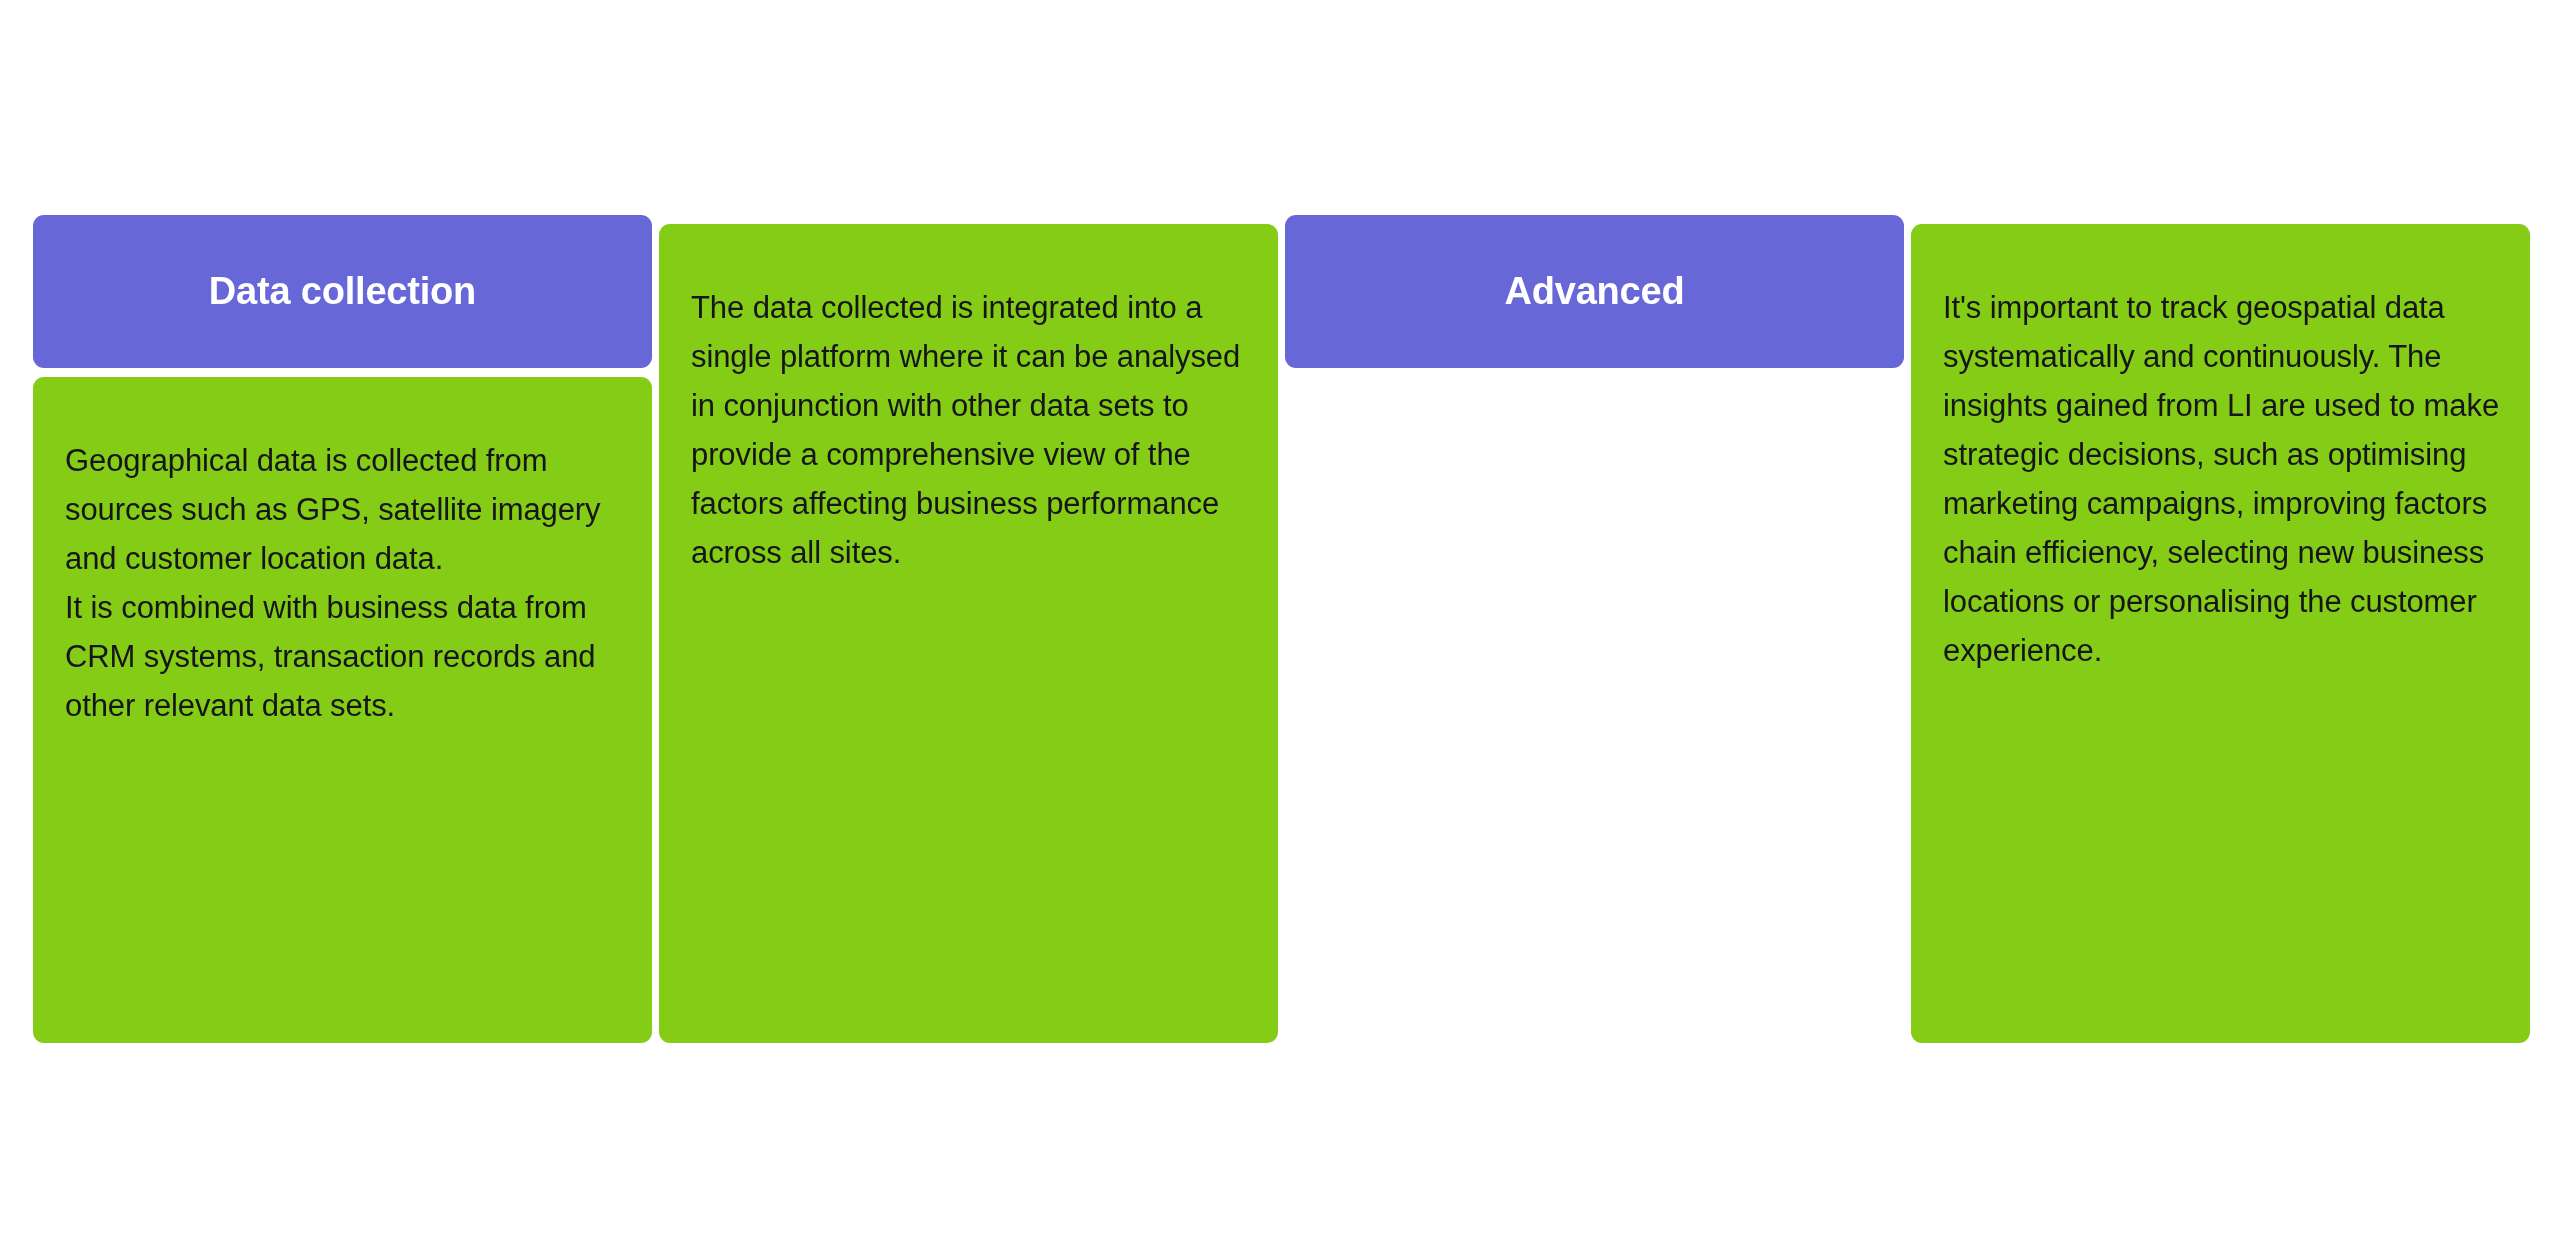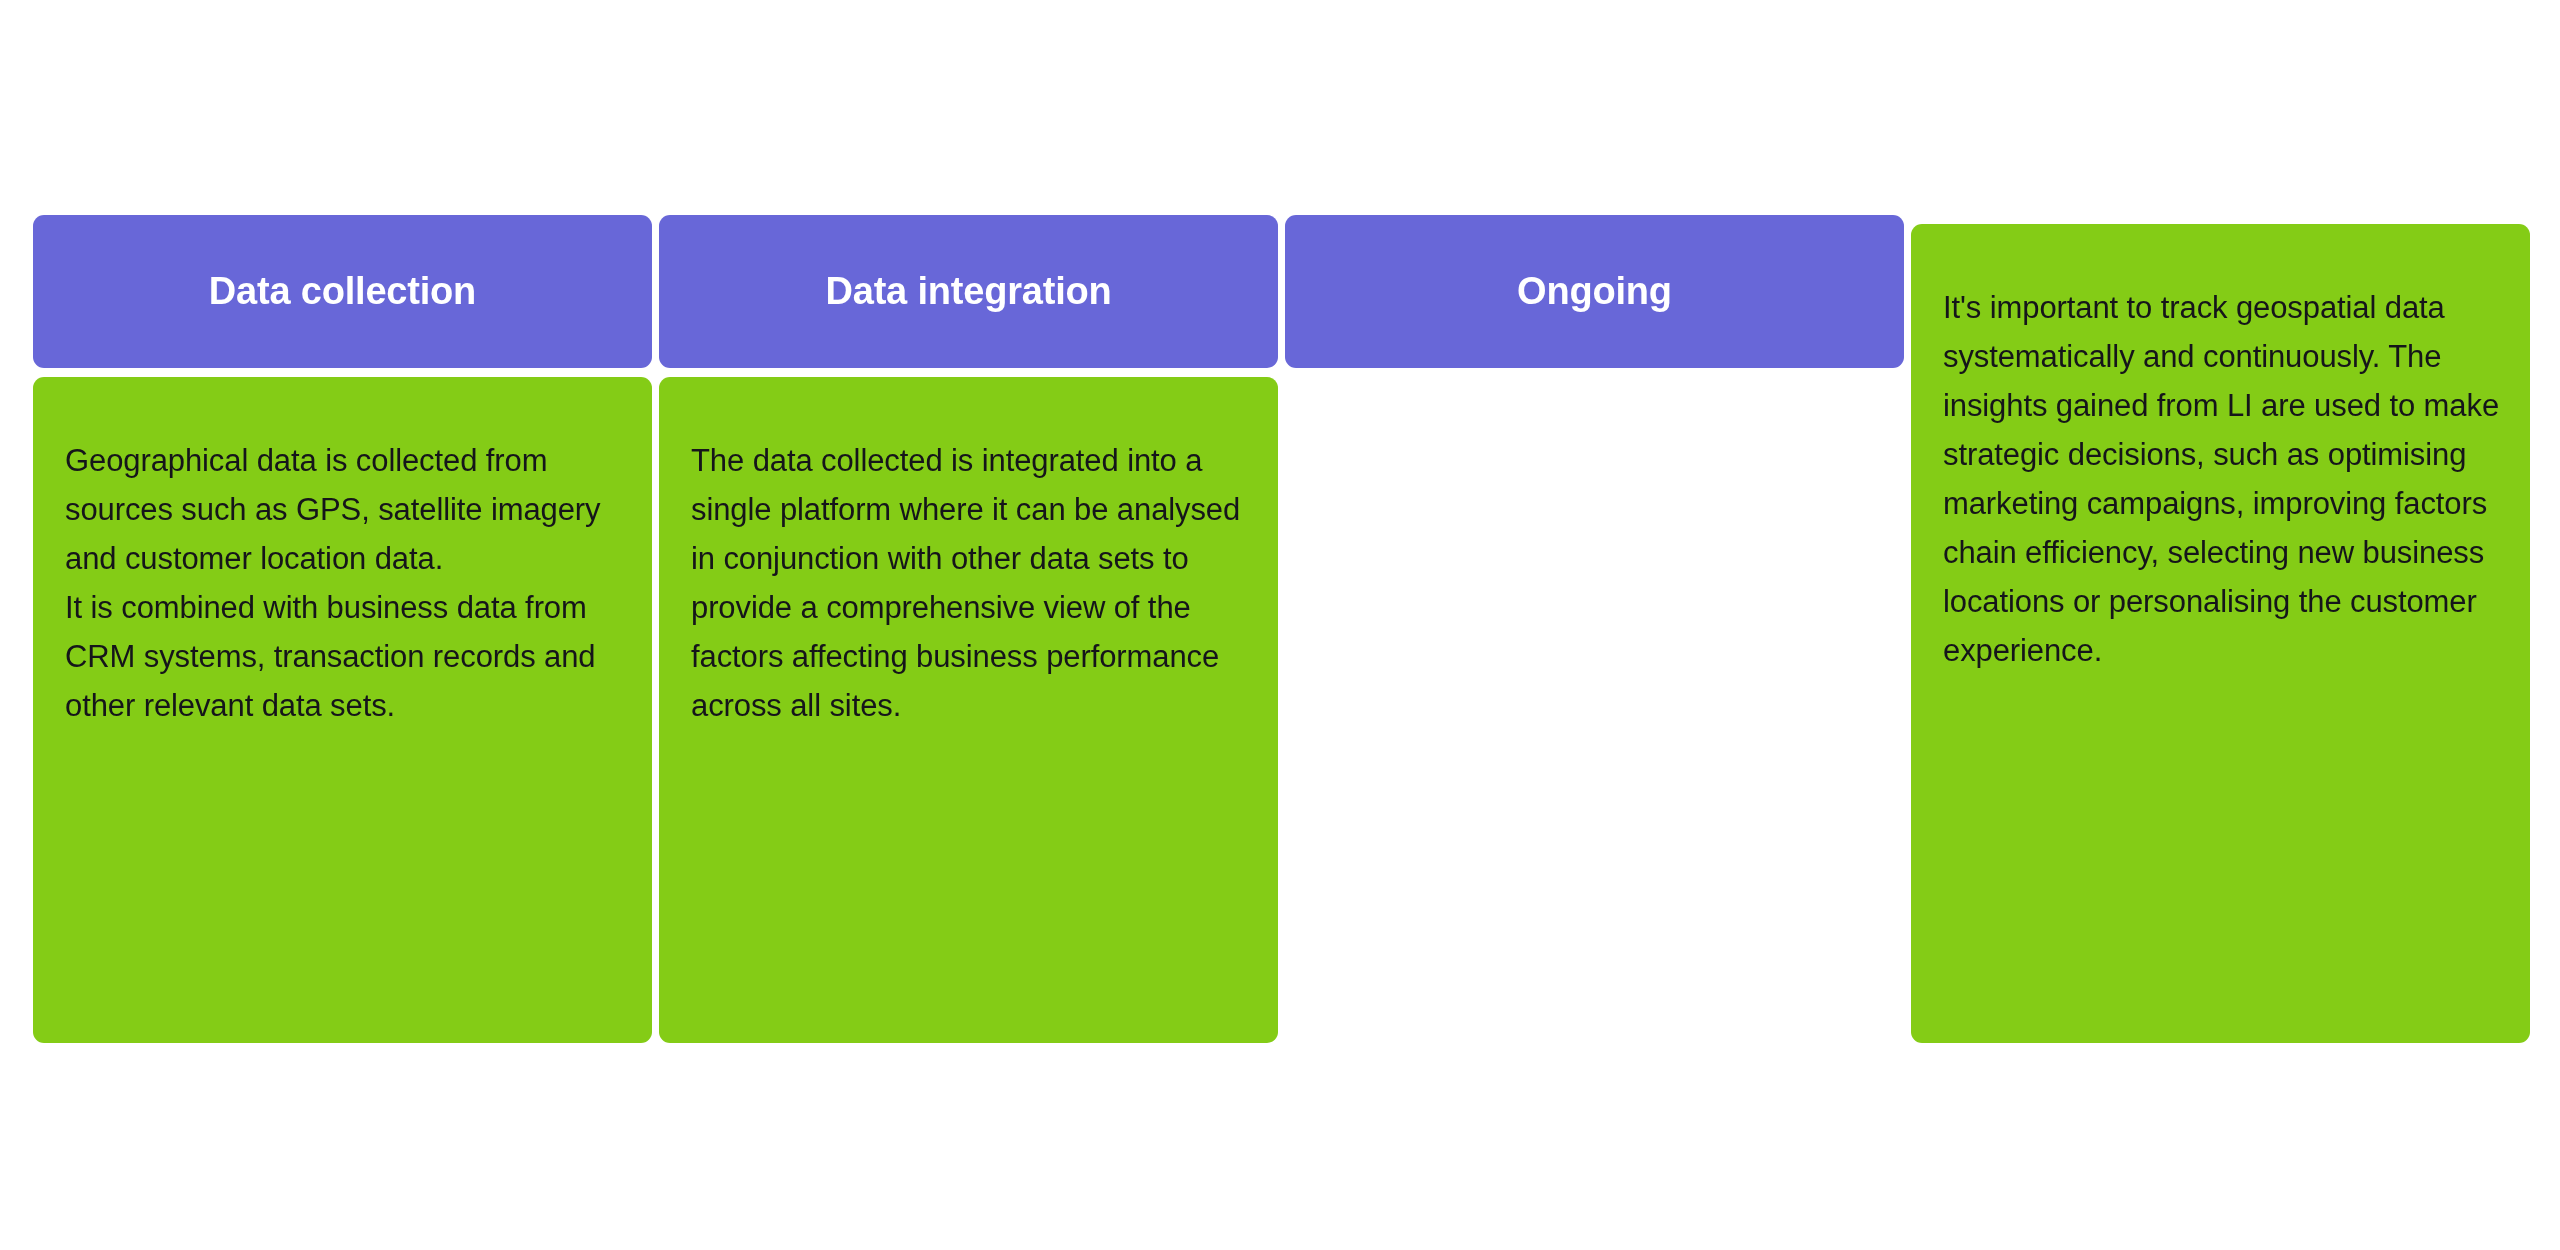--- a/index.html
+++ b/index.html
@@ -81,31 +81,28 @@
     <div class="card-header">
       <div class="card-header-title">Data collection</div>
     </div>
     <div class="card-body">
       <p class="card-body-text">Geographical data is collected from sources such as GPS, satellite imagery and customer location data.
 It is combined with business data from CRM systems, transaction records and other relevant data sets.</p>
     </div>
   </div>
 
   <div class="column">
-    <div class="card-header">
-      <div class="card-header-title">Data integration</div>
-    </div>
     <div class="card-body">
       <p class="card-body-text">The data collected is integrated into a single platform where it can be analysed in conjunction with other data sets to provide a comprehensive view of the factors affecting business performance across all sites.</p>
     </div>
   </div>
 
   <div class="column">
     <div class="card-header">
-      <div class="card-header-title">Ongoing</div>
+      <div class="card-header-title">Advanced</div>
     </div>
   </div>
 
   <div class="column">
     <div class="card-body">
       <p class="card-body-text">It's important to track geospatial data systematically and continuously. The insights gained from LI are used to make strategic decisions, such as optimising marketing campaigns, improving factors chain efficiency, selecting new business locations or personalising the customer experience.</p>
     </div>
   </div>
 
 </div>

